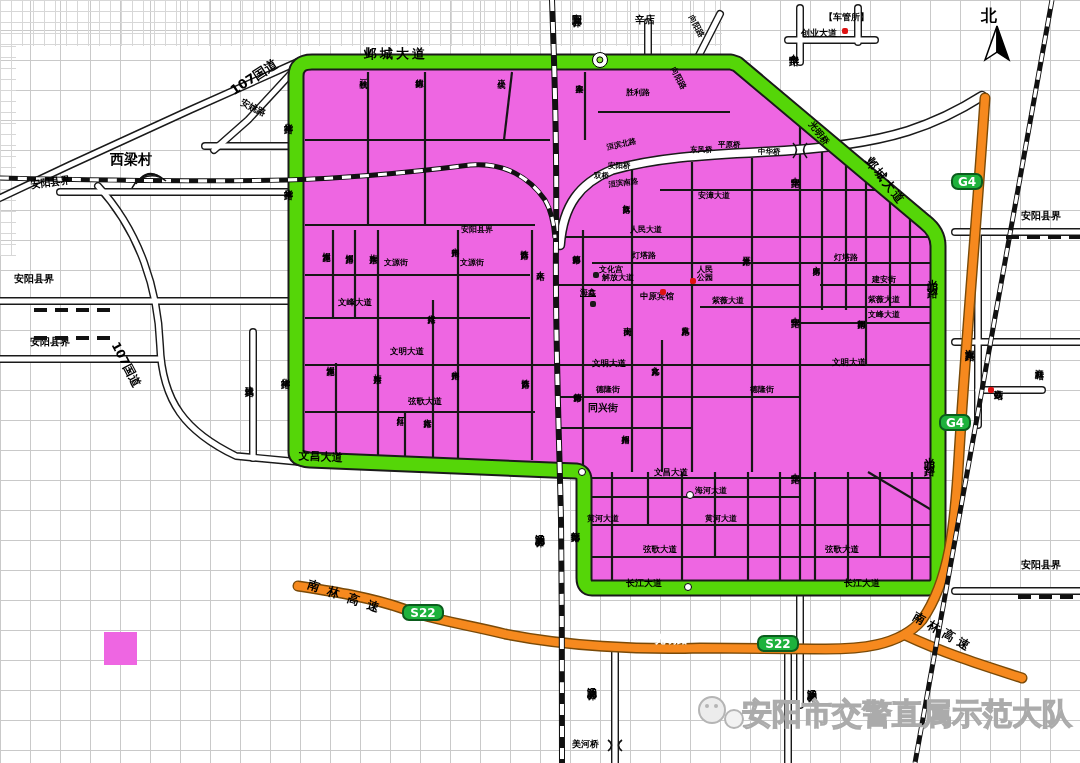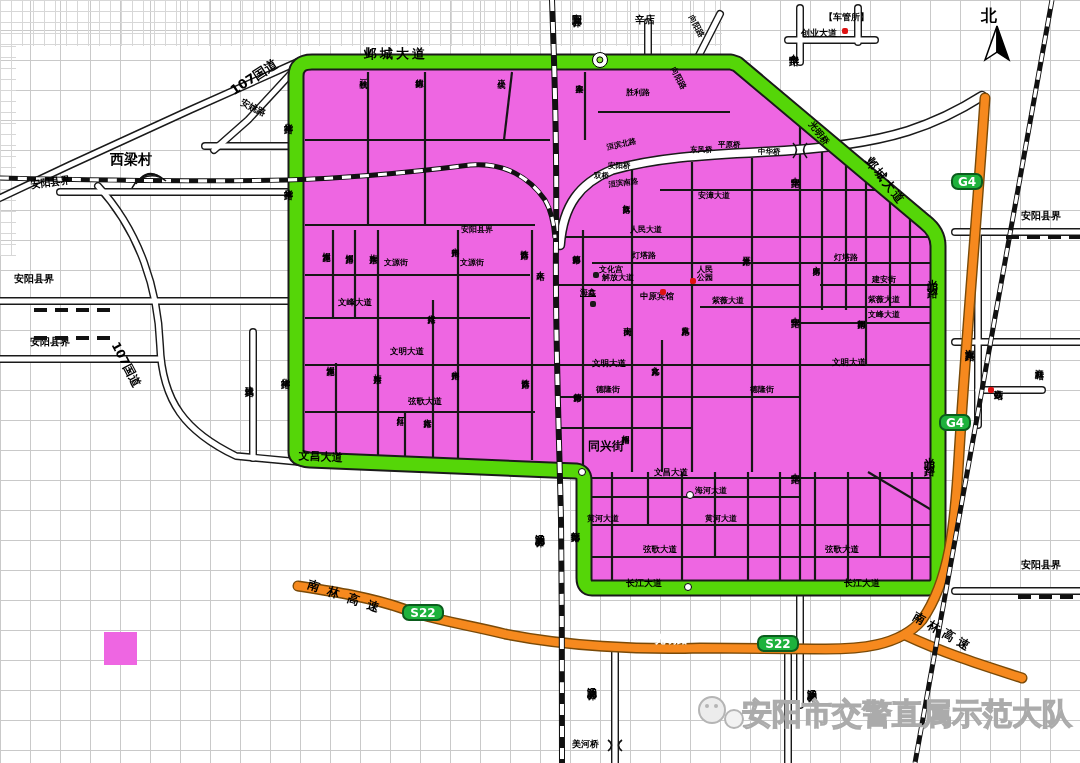--- a/index.html
+++ b/index.html
@@ -297,21 +297,21 @@
       <div class="lbl v" style="left: 520px; top: 373px; font-size: 8px;">铁西路</div>
       <div class="lbl v" style="left: 535px; top: 264px; font-size: 8px;">火车站</div>
       <div class="lbl" style="left: 338px; top: 298px; font-size: 8.5px;">文峰大道</div>
       <div class="lbl" style="left: 868px; top: 311px; font-size: 8px;">文峰大道</div>
       <div class="lbl" style="left: 390px; top: 347px; font-size: 8.5px;">文明大道</div>
       <div class="lbl" style="left: 592px; top: 359px; font-size: 8.5px;">文明大道</div>
       <div class="lbl" style="left: 832px; top: 358px; font-size: 8.5px;">文明大道</div>
       <div class="lbl" style="left: 408px; top: 397px; font-size: 8.5px;">弦歌大道</div>
       <div class="lbl" style="left: 596px; top: 386px; font-size: 8px;">德隆街</div>
       <div class="lbl" style="left: 750px; top: 386px; font-size: 8px;">德隆街</div>
-      <div class="lbl" style="left: 588px; top: 440px; font-size: 12px;">同兴街</div>
+      <div class="lbl" style="left: 588px; top: 404px; font-size: 10px; font-family: Liberation Mono, monospace;">同兴街</div>
       <div class="lbl v" style="left: 620px; top: 428px; font-size: 8px;">相州路</div>
       <div class="lbl v" style="left: 650px; top: 360px; font-size: 8px;">文化路</div>
       <div class="lbl v" style="left: 622px; top: 320px; font-size: 8px;">南大街</div>
       <div class="lbl v" style="left: 680px; top: 320px; font-size: 8px;">东风路</div>
       <div class="lbl v" style="left: 856px; top: 313px; font-size: 8px;">朝阳路</div>
       <div class="lbl v" style="left: 571px; top: 248px; font-size: 8px;">彰德路</div>
       <div class="lbl v" style="left: 572px; top: 386px; font-size: 8px;">彰德路</div>
       <div class="lbl" style="left: 654px; top: 468px; font-size: 8.5px;">文昌大道</div>
       <div class="lbl" style="left: 695px; top: 487px; font-size: 8px;">海河大道</div>
       <div class="lbl" style="left: 587px; top: 515px; font-size: 8px;">黄河大道</div>

